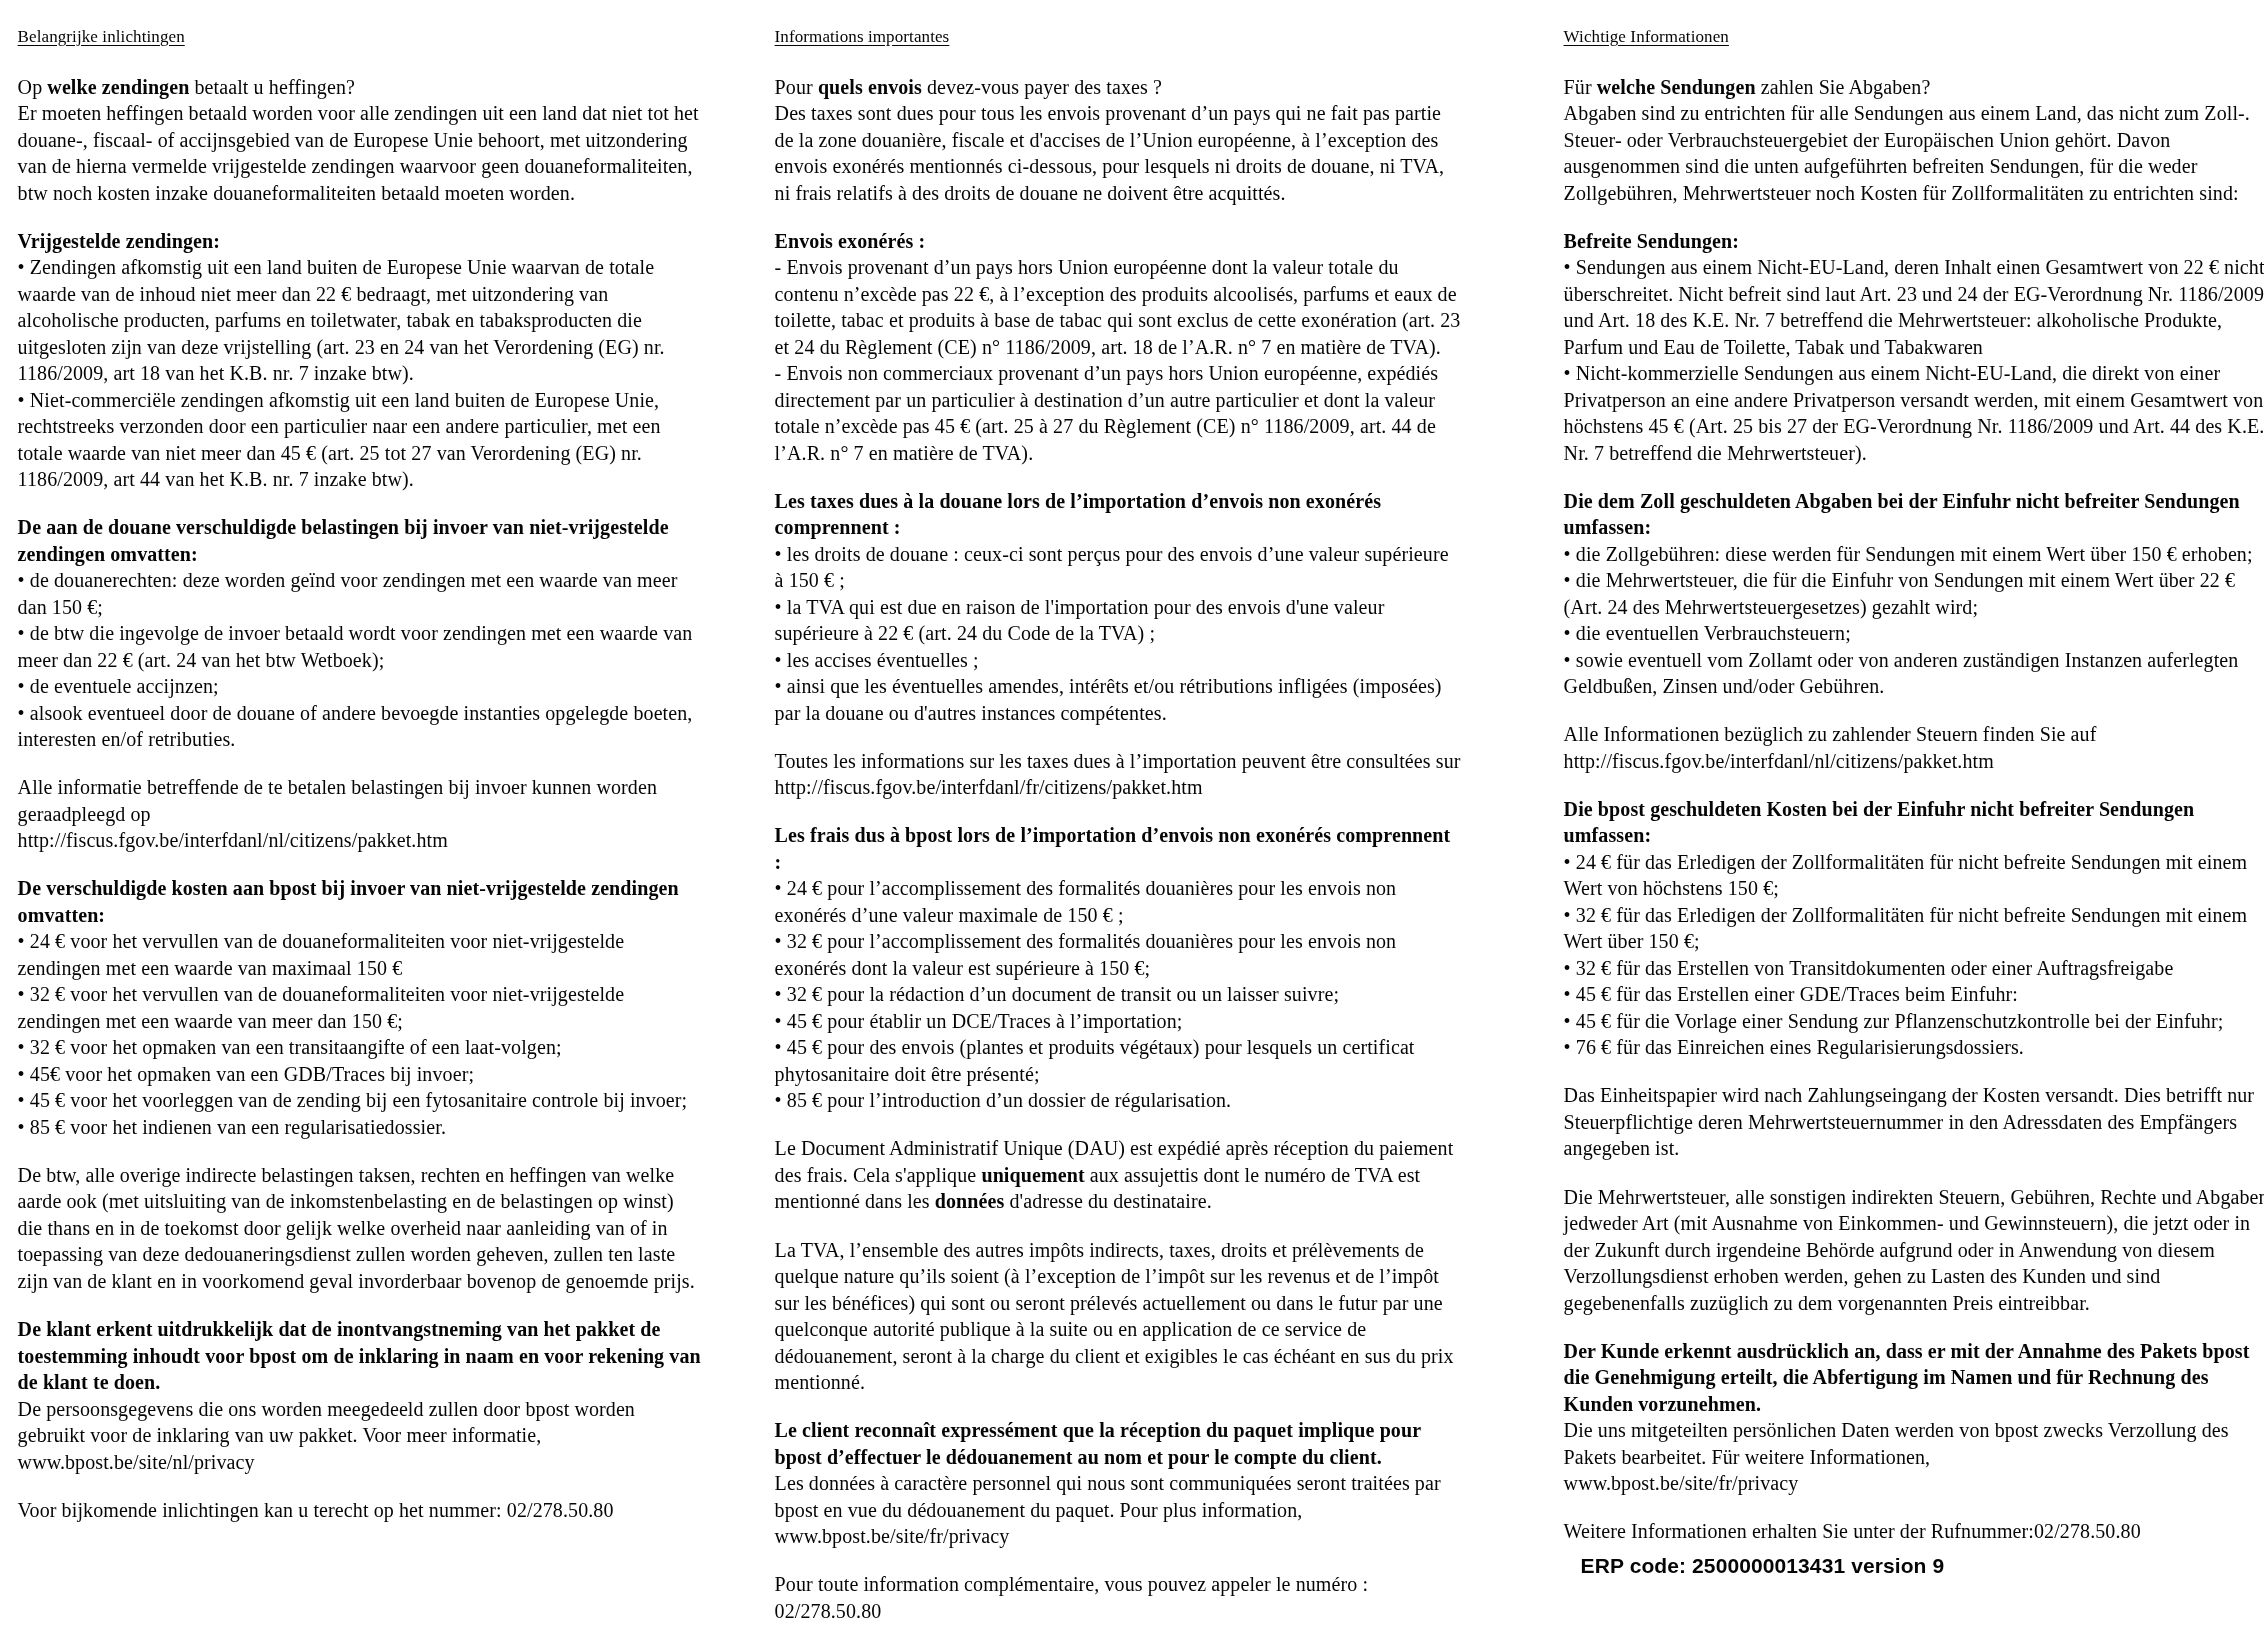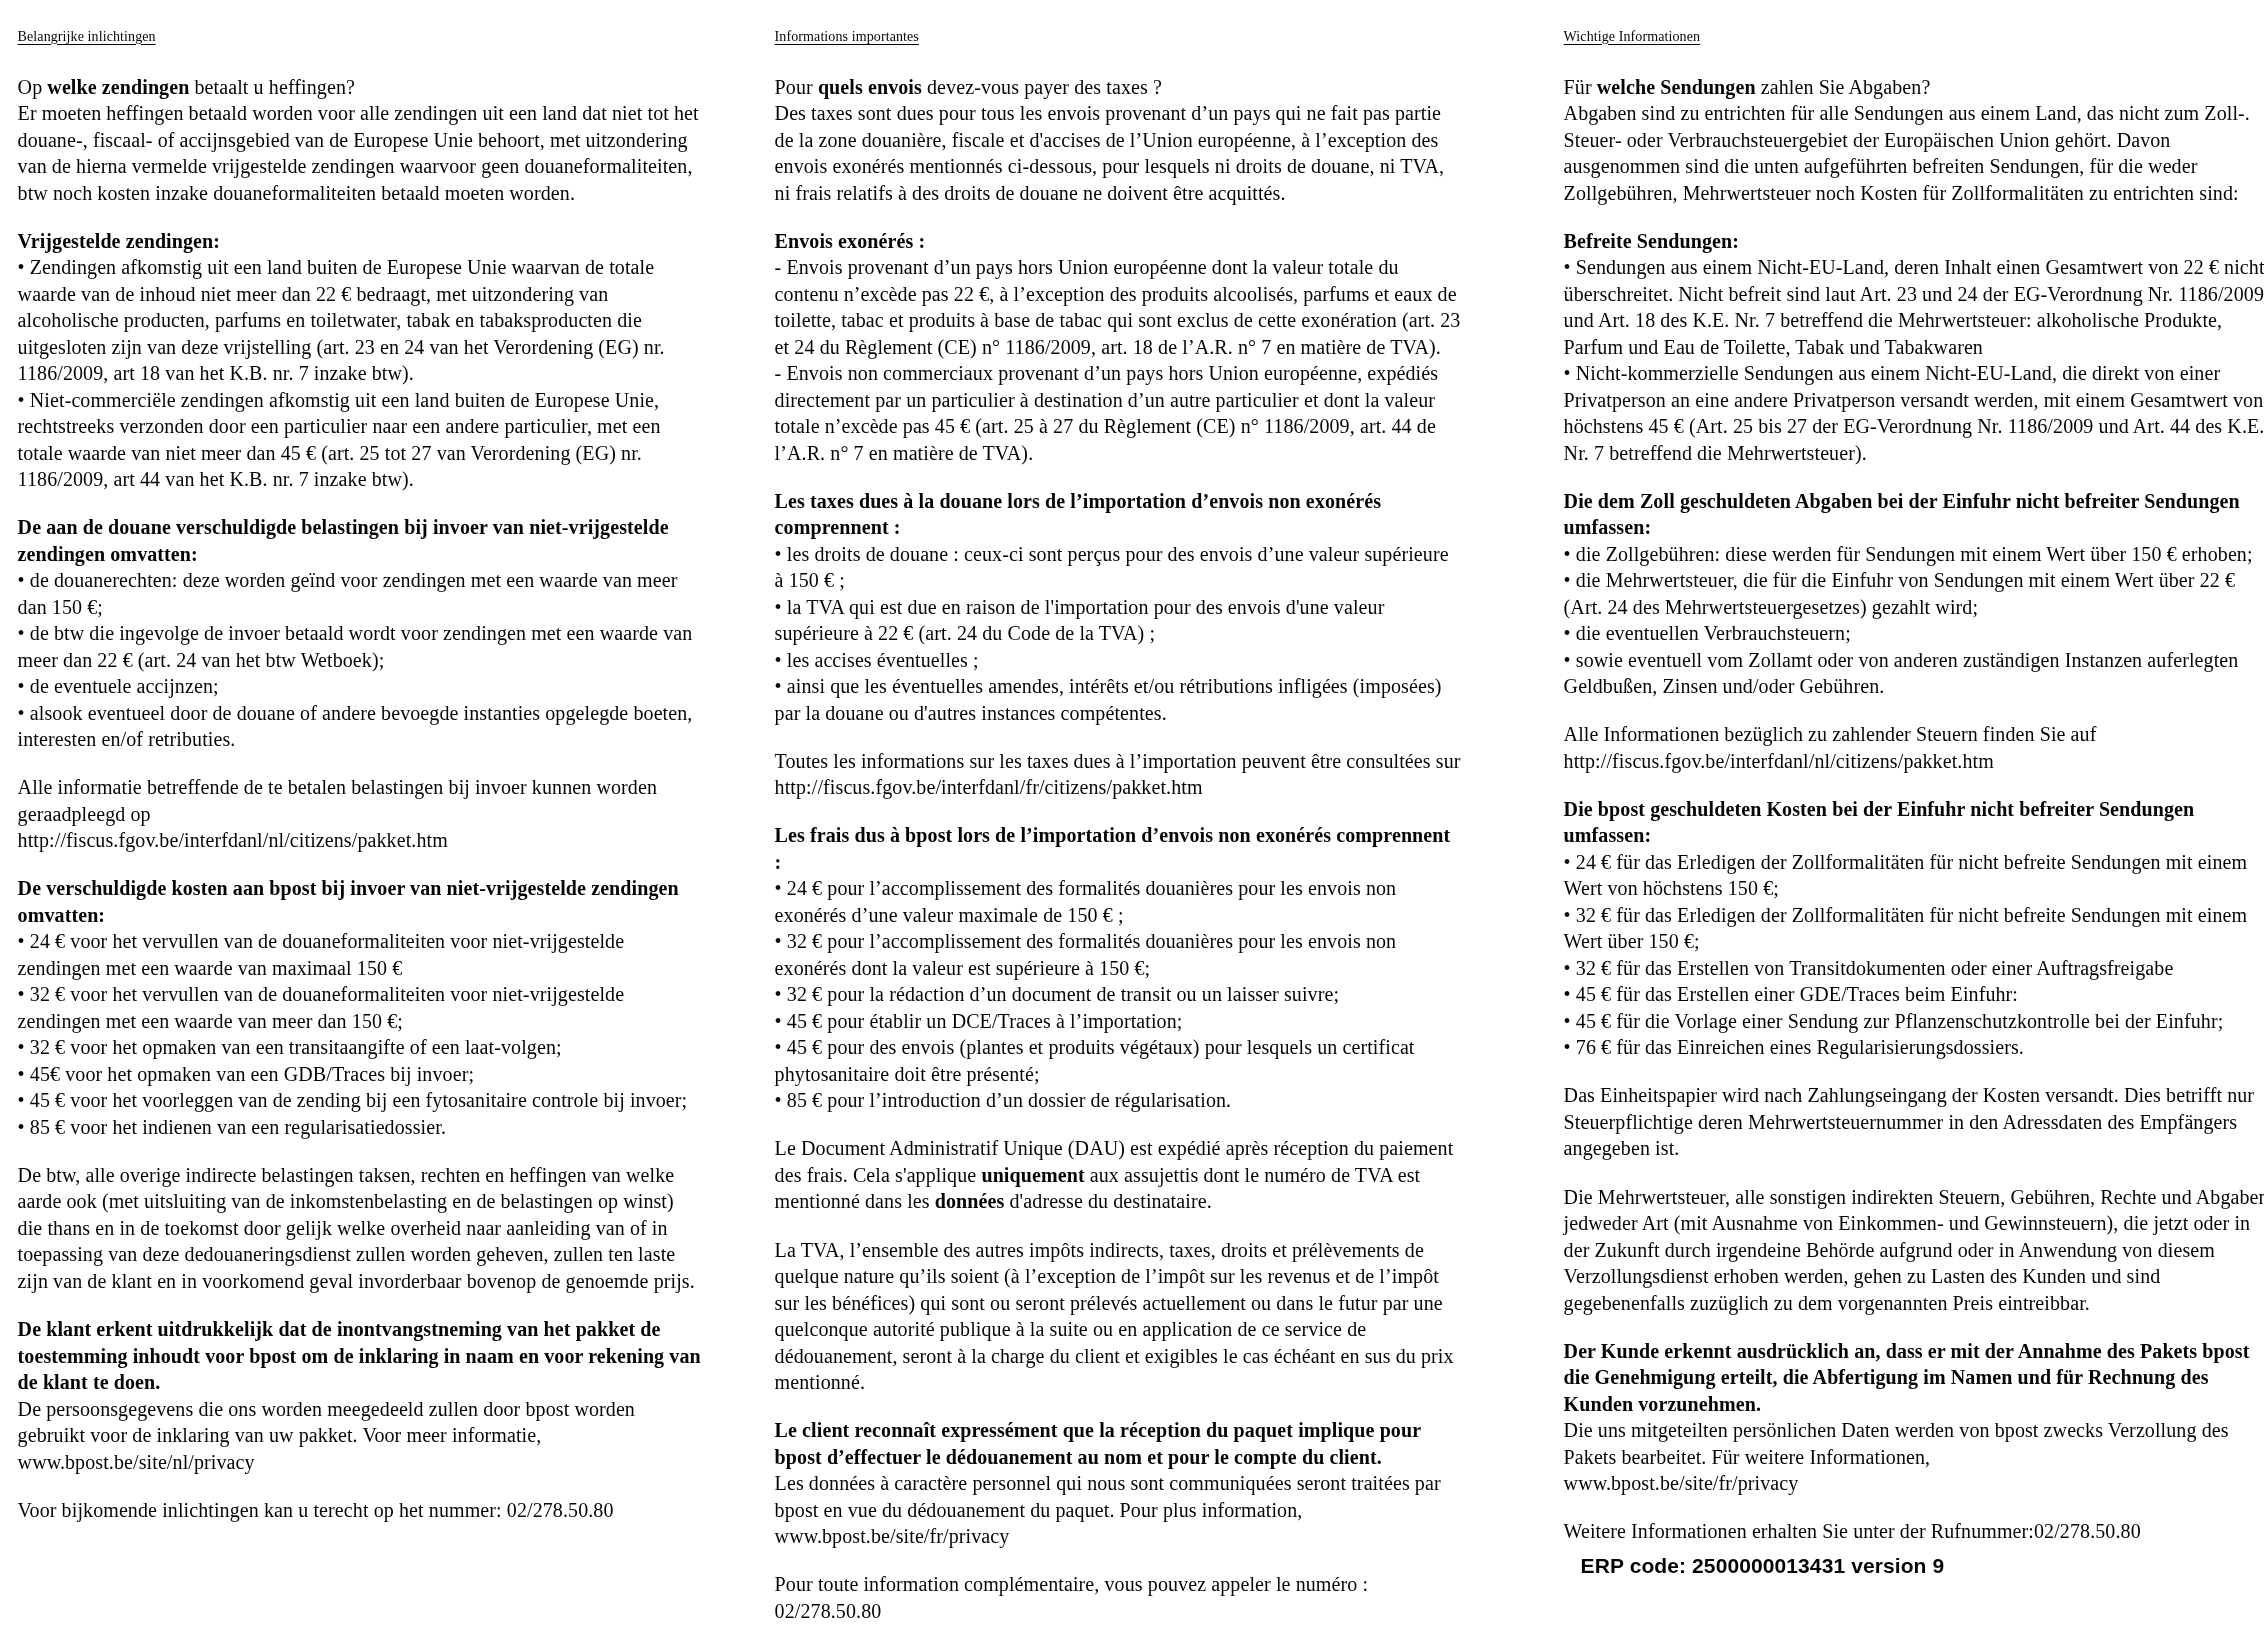--- a/index.html
+++ b/index.html
@@ -26,21 +26,21 @@
     width: 686px;
     font-size: 20px;
     line-height: 26.5px;
     letter-spacing: 0.1px;
   }
   .col:last-child {
     width: 708px;
     margin-left: 32px;
   }
   .title {
-    font-size: 14px;
+    font-size: 17px;
     font-weight: normal;
     text-decoration: underline;
     text-underline-offset: 2.9px;
     margin: 0 0 23.5px 0;
   }
   .para {
     margin: 21.6px 0 0 0;
   }
   .h {
     margin: 21.6px 0 0 0;

